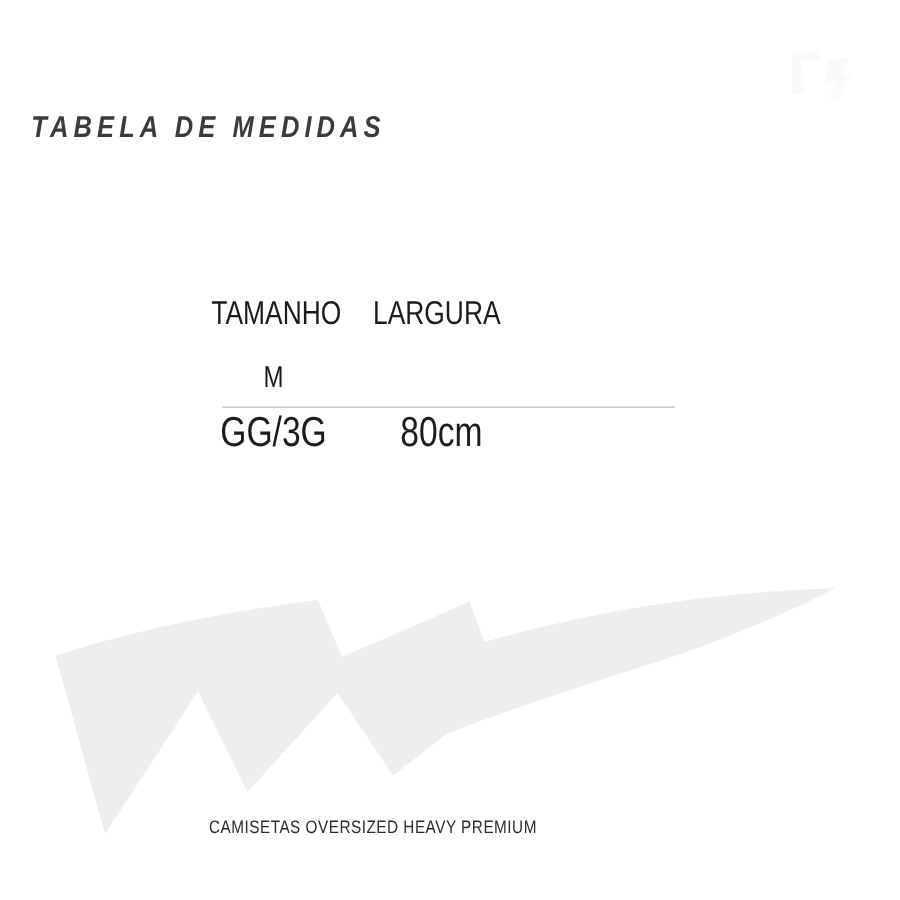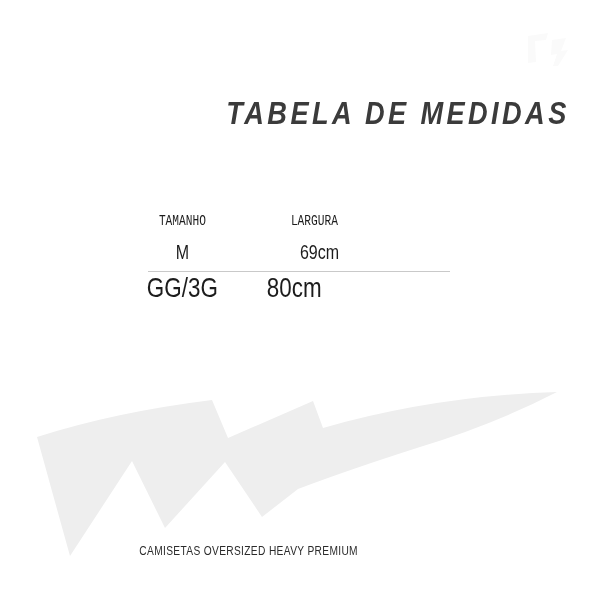--- a/index.html
+++ b/index.html
@@ -18,26 +18,25 @@
     background:var(--background);
     overflow:hidden;
     font-family:"Liberation Sans", sans-serif;
   }
   .layer{position:absolute;inset:0;pointer-events:none;}
   .content{position:absolute;inset:0;z-index:2;}
 
   .page-title{
     position:absolute;
     left:0;top:72px;width:600px;
-    text-align:right;
-    font-size:32px;line-height:26px;
+    text-align:left;
+    font-size:20px;line-height:26px;
     font-weight:bold;font-style:italic;
     color:var(--title-text);
     white-space:nowrap;
-    margin-top:28px;
   }
   .page-title .squeeze{
     display:inline-block;
     transform:scaleX(0.85);
     transform-origin:50% 50%;
     letter-spacing:4px;
   }
 
   .trow{
     position:absolute;left:130px;width:332px;
@@ -46,21 +45,21 @@
     white-space:nowrap;
   }
   .trow .c1{width:105px;text-align:center;}
   .trow .c2{width:118px;text-align:center;}
   .trow .c3{width:109px;text-align:right;}
   .cond{
     display:inline-block;
     transform:scaleX(0.8);
     transform-origin:50% 50%;
   }
-  .header-row{top:212px;font-size:14px;line-height:18px;font-family:Liberation Mono, monospace;}
+  .header-row{top:200px;font-size:22px;line-height:18px;}
   .data-row-1{top:242px;font-size:20px;line-height:20px;}
   .data-row-2{top:278px;font-size:28px;line-height:20px;}
   .row-divider{
     position:absolute;
     left:148px;top:271px;
     width:302px;height:1px;
     background:var(--divider);
   }
 
   .footer-caption{
@@ -119,23 +118,20 @@
         </div>
         <div class="c3">
           <span class="cond">LARGURA</span>
         </div>
       </div>
 
       <div class="trow data-row-1">
         <div class="c1">
           <span class="cond">M</span>
         </div>
-        <div class="c3">
-          <span class="cond">69cm</span>
-        </div>
       </div>
 
       <div class="row-divider"></div>
 
       <div class="trow data-row-2">
         <div class="c1">
           <span class="cond">GG/3G</span>
         </div>
         <div class="c2">
           <span class="cond">80cm</span>

